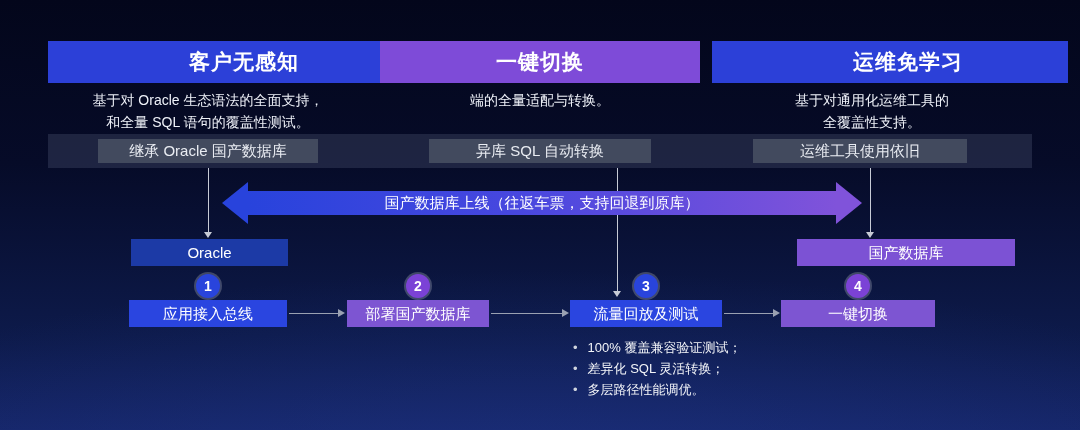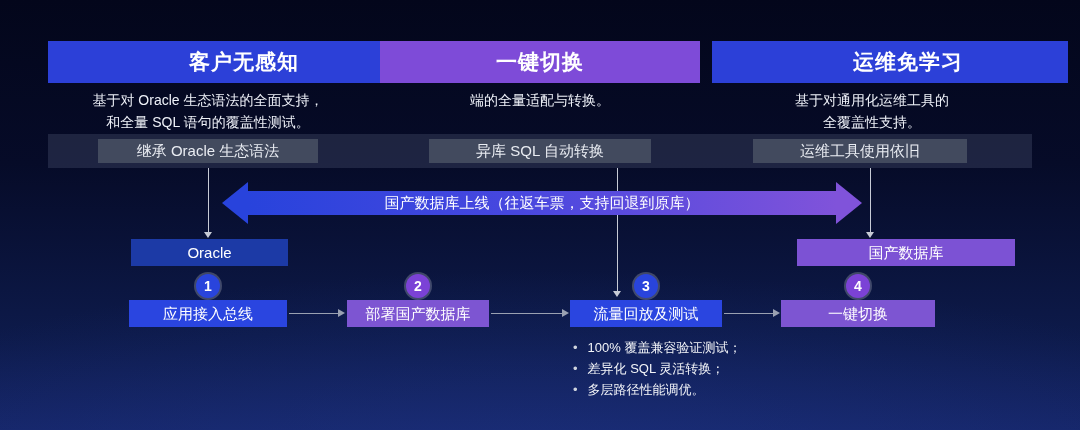--- a/index.html
+++ b/index.html
@@ -78,21 +78,21 @@
   </div>
   <div class="desc" style="left:380px">
     <div>端的全量适配与转换。</div>
   </div>
   <div class="desc" style="left:712px">
     <div>基于对通用化运维工具的</div>
     <div>全覆盖性支持。</div>
   </div>
 
   <div class="band"></div>
-  <div class="tag" style="left:98px;width:220px">继承 Oracle 生态语法</div>
+  <div class="tag" style="left:98px;width:220px">继承 Oracle 国产数据库</div>
   <div class="tag" style="left:429px;width:222px">异库 SQL 自动转换</div>
   <div class="tag" style="left:753px;width:214px">运维工具使用依旧</div>
 
   <div class="vline" style="left:208px;top:168px;height:64px"></div>
   <div class="vhead" style="left:204px;top:232px"></div>
   <div class="vline" style="left:617px;top:168px;height:123px"></div>
   <div class="vhead" style="left:613px;top:291px"></div>
   <div class="vline" style="left:870px;top:168px;height:64px"></div>
   <div class="vhead" style="left:866px;top:232px"></div>
 

